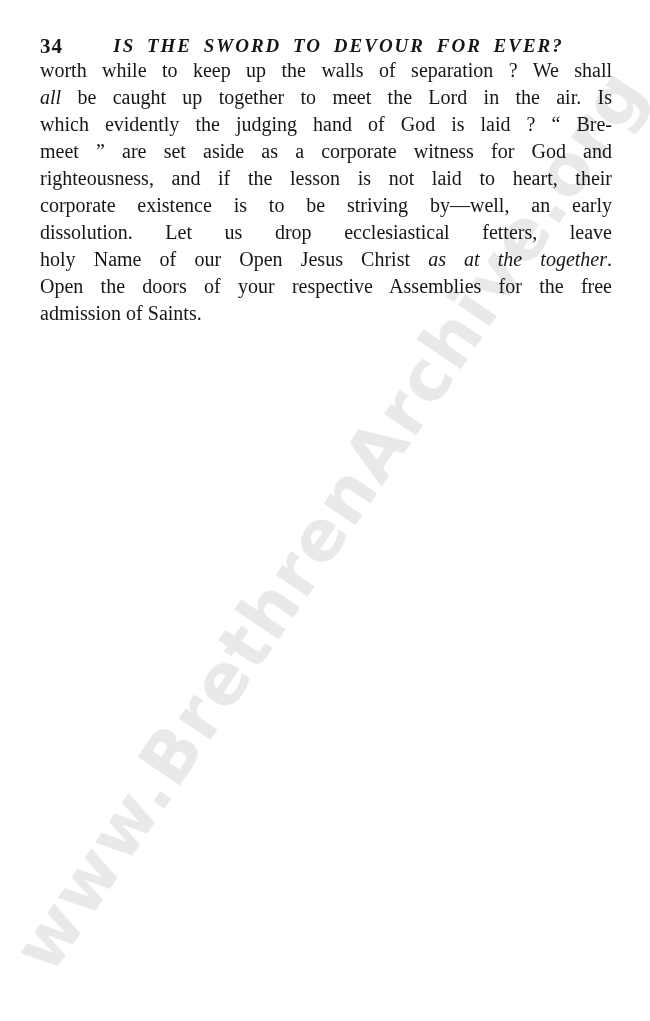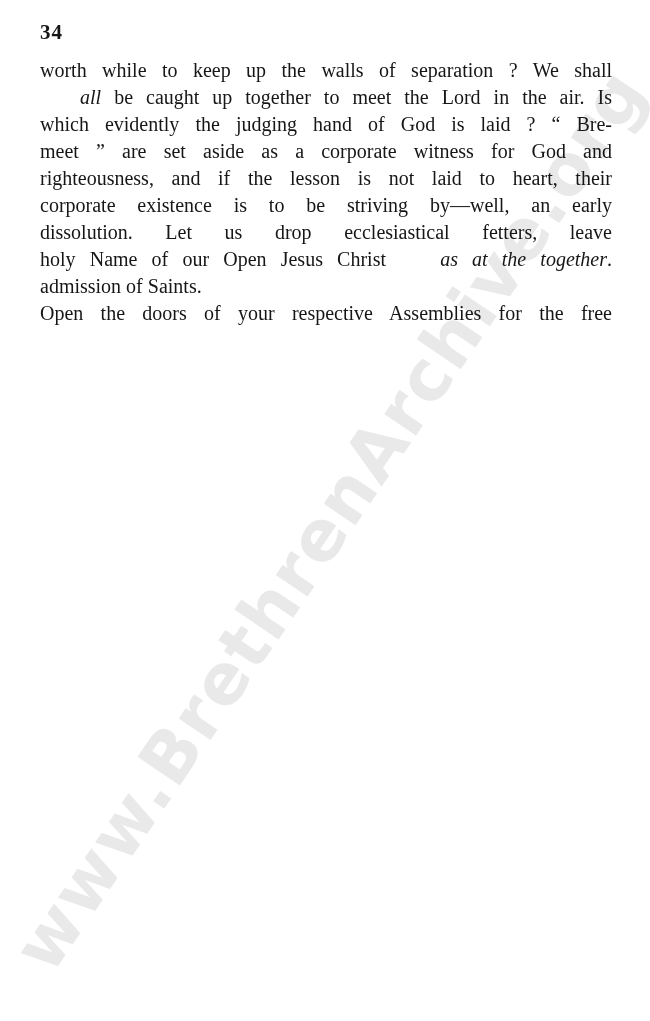--- a/index.html
+++ b/index.html
@@ -25,21 +25,21 @@
     font-weight: bold;
     font-size: 70px;
     letter-spacing: 2px;
     color: #e9e9e9;
     white-space: nowrap;
     z-index: 0;
     user-select: none;
   }
   .header {
     position: absolute;
-    top: 20px;
+    top: 34px;
     left: 0;
     width: 100%;
     height: 28px;
     z-index: 1;
   }
   .page-number {
     position: absolute;
     left: 40px;
     top: 0;
     font-size: 21px;
@@ -73,40 +73,40 @@
     white-space: normal;
     height: 27px;
     overflow: hidden;
     font-family: Liberation Serif, serif;
   }
   .line.last {
     text-align-last: left;
   }
   .it {
     font-style: italic;
-    margin-left: 40px;
   }
 </style>
 </head>
 <body>
 
 <div class="page">
 
   <div class="watermark">www.BrethrenArchive.org</div>
 
   <div class="header">
     <span class="page-number">34</span>
+    <span class="running-title">IS THE SWORD TO DEVOUR FOR EVER?</span>
   </div>
 
   <div class="body-text">
       <div class="line"><span>worth while to keep up the walls of separation ?  We shall</span></div>
       <div class="line"><span class="it">all</span><span> be caught up together to meet the Lord in the air.  Is</span></div>
       <div class="line"><span>which evidently the judging hand of God is laid ? “ Bre-</span></div>
       <div class="line"><span>meet ” are set aside as a corporate witness for God and</span></div>
       <div class="line"><span>righteousness, and if the lesson is not laid to heart, their</span></div>
       <div class="line"><span>corporate existence is to be striving by—well, an early</span></div>
       <div class="line"><span>dissolution.  Let us drop ecclesiastical fetters, leave</span></div>
       <div class="line"><span>holy Name of our Open Jesus Christ </span><span class="it">as at the together</span><span>.</span></div>
+      <div class="line"><span>Open the doors of your respective Assemblies for the free</span></div>
       <div class="line last"><span>admission of Saints.</span></div>
-      <div class="line"><span>Open the doors of your respective Assemblies for the free</span></div>
     </div>
 
 </div>
 
 </body></html>

